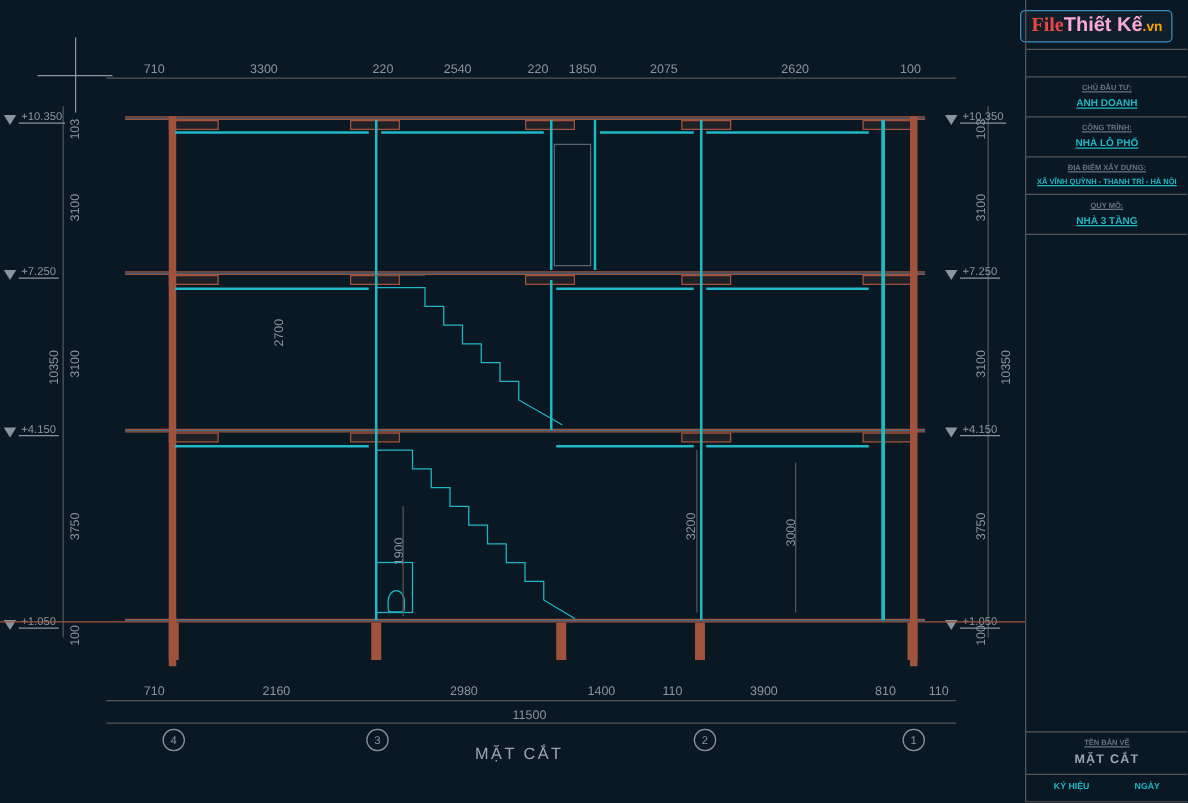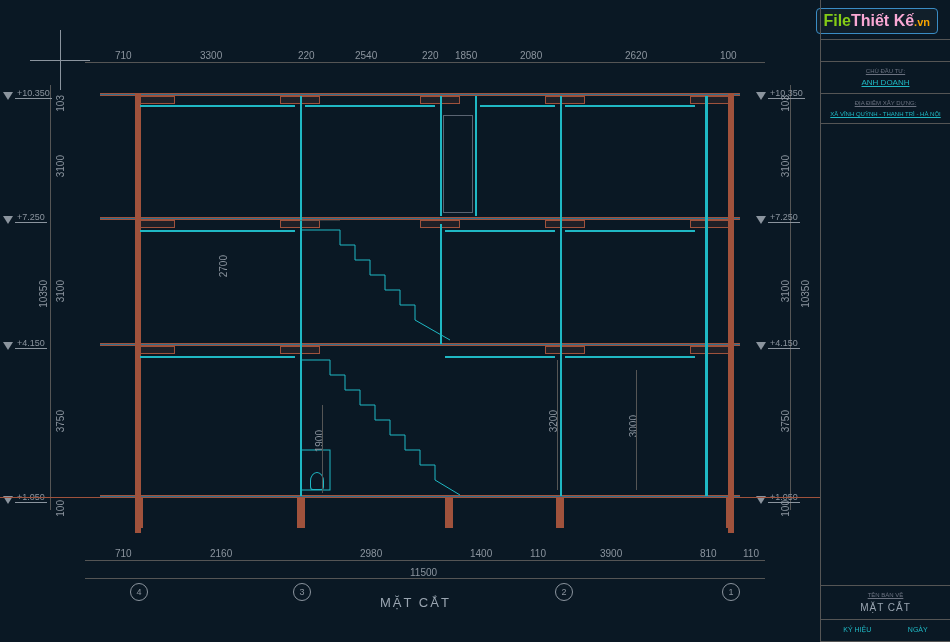--- a/index.html
+++ b/index.html
@@ -142,20 +142,21 @@
   
   .titleblock {
     position: absolute;
     right: 0;
     top: 0;
     width: 130px;
     height: 642px;
     border-left: 1px solid #555;
     display: flex;
     flex-direction: column;
+    font-weight: bold;
   }
   .tb-cell {
     border-bottom: 1px solid #555;
     padding: 6px 4px;
     text-align: center;
     font-size: 7px;
     color: #1fb8c4;
   }
   .tb-cell .lbl {
     color: #6b7280;
@@ -174,21 +175,21 @@
     color: #9aa5b1;
     letter-spacing: 1px;
   }
   .logo {
     position: absolute;
     right: 20px;
     top: 12px;
     font-size: 16px;
     font-weight: bold;
   }
-  .logo .a { color: #84cc16; }
+  .logo .a { color: #ef4444; font-family: Liberation Serif, serif; }
   .logo .b { color: #f9a8d4; }
   .logo .c { color: #f7a400; font-size: 11px; }
   .logo-box {
     position: absolute;
     right: 12px;
     top: 8px;
     width: 122px;
     height: 26px;
     border: 1px solid #3a8cc4;
     border-radius: 4px;
@@ -204,21 +205,21 @@
 
   <div class="ucs"></div>
 
   <div class="dimline-h" style="left:85px;top:62px;width:680px"></div>
   <div class="dim" style="left:115px;top:50px">710</div>
   <div class="dim" style="left:200px;top:50px">3300</div>
   <div class="dim" style="left:298px;top:50px">220</div>
   <div class="dim" style="left:355px;top:50px">2540</div>
   <div class="dim" style="left:422px;top:50px">220</div>
   <div class="dim" style="left:455px;top:50px">1850</div>
-  <div class="dim" style="left:520px;top:50px">2080</div>
+  <div class="dim" style="left:520px;top:50px">2075</div>
   <div class="dim" style="left:625px;top:50px">2620</div>
   <div class="dim" style="left:720px;top:50px">100</div>
 
   <div class="dimline-h" style="left:85px;top:560px;width:680px"></div>
   <div class="dimline-h" style="left:85px;top:578px;width:680px"></div>
   <div class="dim" style="left:115px;top:548px">710</div>
   <div class="dim" style="left:210px;top:548px">2160</div>
   <div class="dim" style="left:360px;top:548px">2980</div>
   <div class="dim" style="left:470px;top:548px">1400</div>
   <div class="dim" style="left:530px;top:548px">110</div>
@@ -338,22 +339,30 @@
 </div>
 
 <div class="titleblock">
   <div class="tb-cell" style="height:40px"></div>
   <div class="tb-cell" style="height:22px"></div>
   <div class="tb-cell">
     <span class="lbl">CHỦ ĐẦU TƯ:</span>
     <span class="val">ANH DOANH</span>
   </div>
   <div class="tb-cell">
+    <span class="lbl">CÔNG TRÌNH:</span>
+    <span class="val">NHÀ LÔ PHỐ</span>
+  </div>
+  <div class="tb-cell">
     <span class="lbl">ĐỊA ĐIỂM XÂY DỰNG:</span>
     <span class="val" style="font-size:6px">XÃ VĨNH QUỲNH - THANH TRÌ - HÀ NỘI</span>
+  </div>
+  <div class="tb-cell">
+    <span class="lbl">QUY MÔ:</span>
+    <span class="val">NHÀ 3 TẦNG</span>
   </div>
   <div class="tb-cell" style="flex:1"></div>
   <div class="tb-cell">
     <span class="lbl">TÊN BẢN VẼ</span>
     <span class="tb-title">MẶT CẮT</span>
   </div>
   <div class="tb-cell" style="height:22px;display:flex;justify-content:space-around;font-size:7px">
     <span>KÝ HIỆU</span>
     <span>NGÀY</span>
   </div>

